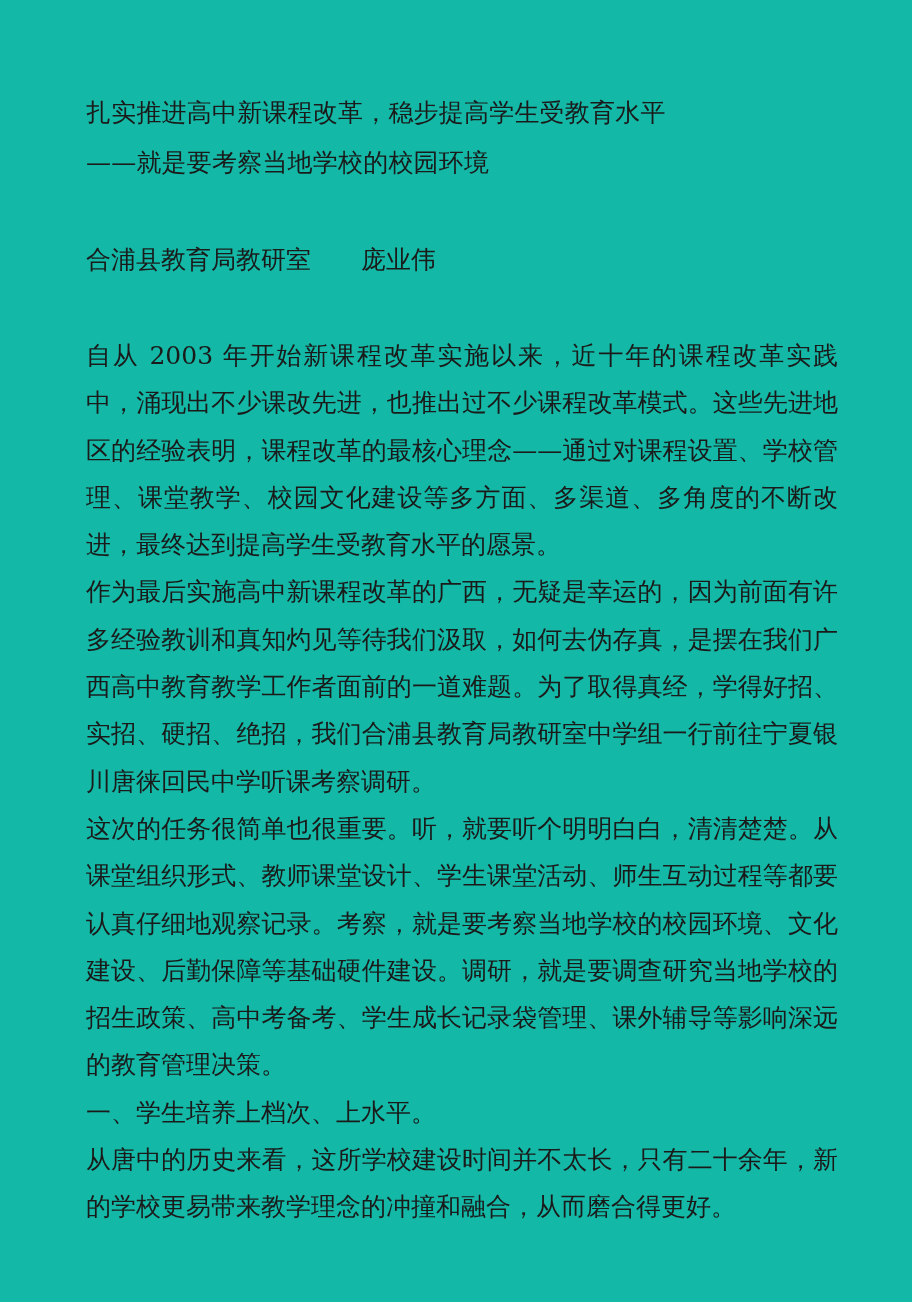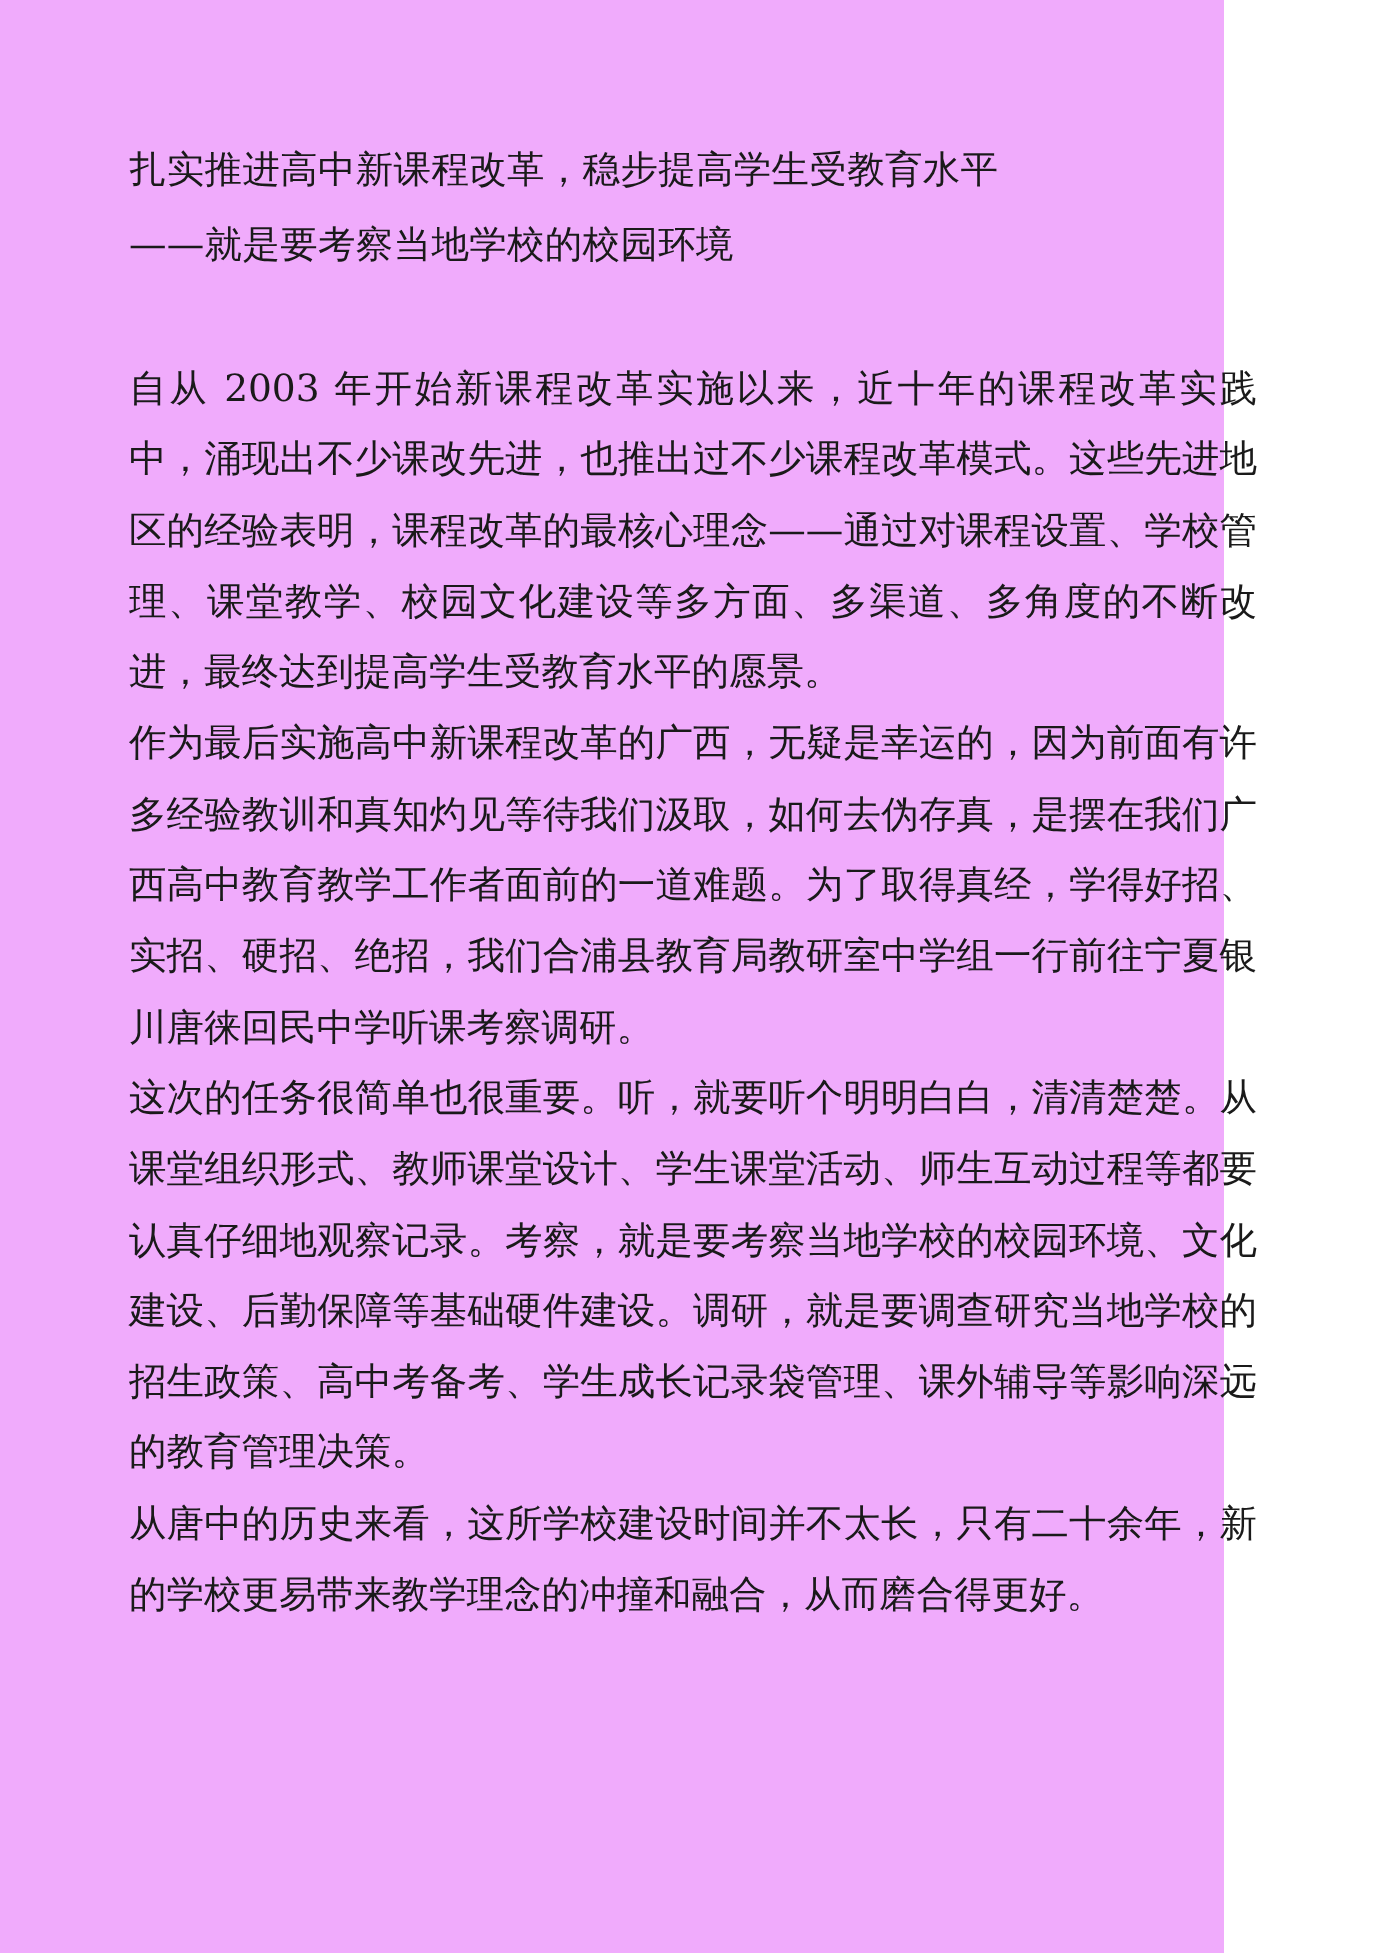--- a/index.html
+++ b/index.html
@@ -10,23 +10,23 @@
   body {
     width: 920px;
     height: 1302px;
     font-family: "DejaVu Serif", "Liberation Serif", serif;
     color: #1a1a1a;
     -webkit-font-smoothing: antialiased;
     overflow: hidden;
   }
   .page {
     position: relative;
-    width: 816px;
+    width: 912px;
     height: 1302px;
-    background: #f0abfc;
+    background: #14b8a6;
     box-sizing: border-box;
     padding: 0 108px;
   }
   .doc-body {
     position: absolute;
     left: 86px;
     top: 0;
     width: 752px;
   }
   .title-block {
@@ -68,22 +68,26 @@
 <body>
 
 <div class="page">
   <div class="doc-body">
 
     <div class="title-block">
       <div class="title-line">扎实推进高中新课程改革，稳步提高学生受教育水平</div>
       <div class="title-line">——就是要考察当地学校的校园环境</div>
     </div>
 
+    <div class="byline-block">
+      <div class="byline">合浦县教育局教研室　　庞业伟</div>
+    </div>
 
     <div class="para-block">
       <p class="para">自从 2003 年开始新课程改革实施以来，近十年的课程改革实践中，涌现出不少课改先进，也推出过不少课程改革模式。这些先进地区的经验表明，课程改革的最核心理念——通过对课程设置、学校管理、课堂教学、校园文化建设等多方面、多渠道、多角度的不断改进，最终达到提高学生受教育水平的愿景。</p>
       <p class="para">作为最后实施高中新课程改革的广西，无疑是幸运的，因为前面有许多经验教训和真知灼见等待我们汲取，如何去伪存真，是摆在我们广西高中教育教学工作者面前的一道难题。为了取得真经，学得好招、实招、硬招、绝招，我们合浦县教育局教研室中学组一行前往宁夏银川唐徕回民中学听课考察调研。</p>
       <p class="para">这次的任务很简单也很重要。听，就要听个明明白白，清清楚楚。从课堂组织形式、教师课堂设计、学生课堂活动、师生互动过程等都要认真仔细地观察记录。考察，就是要考察当地学校的校园环境、文化建设、后勤保障等基础硬件建设。调研，就是要调查研究当地学校的招生政策、高中考备考、学生成长记录袋管理、课外辅导等影响深远的教育管理决策。</p>
+      <p class="para nojustify">一、学生培养上档次、上水平。</p>
       <p class="para">从唐中的历史来看，这所学校建设时间并不太长，只有二十余年，新的学校更易带来教学理念的冲撞和融合，从而磨合得更好。</p>
     </div>
 
   </div>
 </div>
 
 </body></html>

